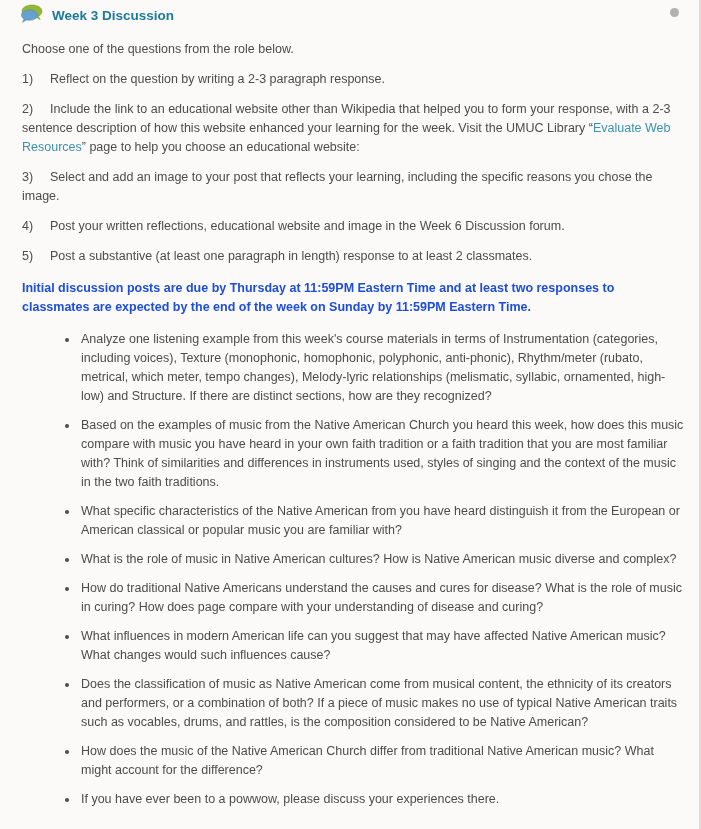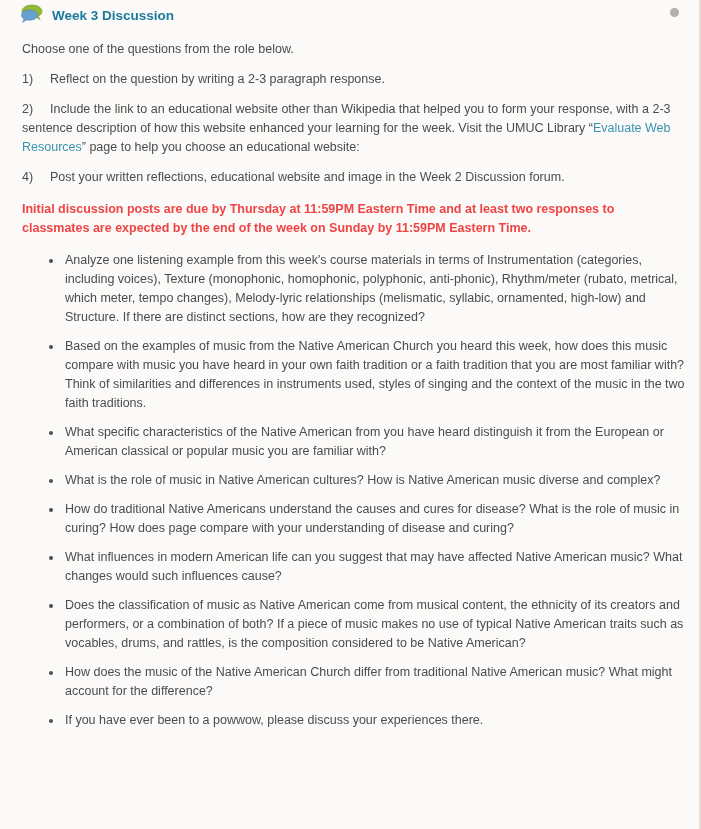--- a/index.html
+++ b/index.html
@@ -43,32 +43,33 @@
   }
   .intro { margin-bottom: 11px; }
   .num-item { margin-bottom: 11px; }
   .num-item .num {
     display: inline-block;
     min-width: 28px;
   }
   .link { color: #3a92ae; text-decoration: none; cursor: pointer; }
   .due-notice {
     font-weight: bold;
-    color: #ef4444;
+    color: #1d4ed8;
     margin-top: 13px;
     margin-bottom: 13px;
   }
   .rubric-note { margin-bottom: 12px; }
   ul.bullet-list {
     margin: 0 0 0 22px;
     padding-left: 19px;
   }
   ul.bullet-list li {
     margin-bottom: 10px;
     padding-left: 2px;
+    margin-left: 16px;
   }
 </style>
 </head>
 <body>
 
 <div class="panel">
 
   <div class="header">
     <svg class="bubbles-icon" viewBox="0 0 26 22" xmlns="http://www.w3.org/2000/svg">
       <path d="M12 1 C17.5 1 22 3.6 22 7.2 C22 9.4 20.6 11.2 18.4 12.3 L20.2 15.6 L15.4 13.1 C14.3 13.3 13.2 13.4 12 13.4 C6.5 13.4 2 10.8 2 7.2 C2 3.6 6.5 1 12 1 Z" fill="#93b837" stroke="#7ea02c" stroke-width="0.6"></path>
@@ -77,21 +78,23 @@
     <span class="page-title">Week 3 Discussion</span>
     <span class="status-dot"></span>
   </div>
 
   <div class="content">
     <p class="intro">Choose one of the questions from the role below.</p>
 
     <div>
         <p class="num-item"><span class="num">1)</span><span>Reflect on the question by writing a 2-3 paragraph response.</span></p>
         <p class="num-item"><span class="num">2)</span><span>Include the link to an educational website other than Wikipedia that helped you to form your response, with a 2-3 sentence description of how this website enhanced your learning for the week. Visit the UMUC Library “</span><a class="link" href="#">Evaluate Web Resources</a><span>” page to help you choose an educational website:</span></p>
-        <p class="num-item"><span class="num">4)</span><span>Post your written reflections, educational website and image in the Week 2 Discussion forum.</span></p>
+        <p class="num-item"><span class="num">3)</span><span>Select and add an image to your post that reflects your learning, including the specific reasons you chose the image.</span></p>
+        <p class="num-item"><span class="num">4)</span><span>Post your written reflections, educational website and image in the Week 6 Discussion forum.</span></p>
+        <p class="num-item"><span class="num">5)</span><span>Post a substantive (at least one paragraph in length) response to at least 2 classmates.</span></p>
       </div>
 
     <p class="due-notice">Initial discussion posts are due by Thursday at 11:59PM Eastern Time and at least two responses to classmates are expected by the end of the week on Sunday by 11:59PM Eastern Time.</p>
 
 
     <ul class="bullet-list">
         <li>Analyze one listening example from this week's course materials in terms of Instrumentation (categories, including voices), Texture (monophonic, homophonic, polyphonic, anti-phonic), Rhythm/meter (rubato, metrical, which meter, tempo changes), Melody-lyric relationships (melismatic, syllabic, ornamented, high-low) and Structure. If there are distinct sections, how are they recognized?</li>
         <li>Based on the examples of music from the Native American Church you heard this week, how does this music compare with music you have heard in your own faith tradition or a faith tradition that you are most familiar with?  Think of similarities and differences in instruments used, styles of singing and the context of the music in the two faith traditions.</li>
         <li>What specific characteristics of the Native American from you have heard distinguish it from the European or American classical or popular music you are familiar with?</li>
         <li>What is the role of music in Native American cultures? How is Native American music diverse and complex?</li>

